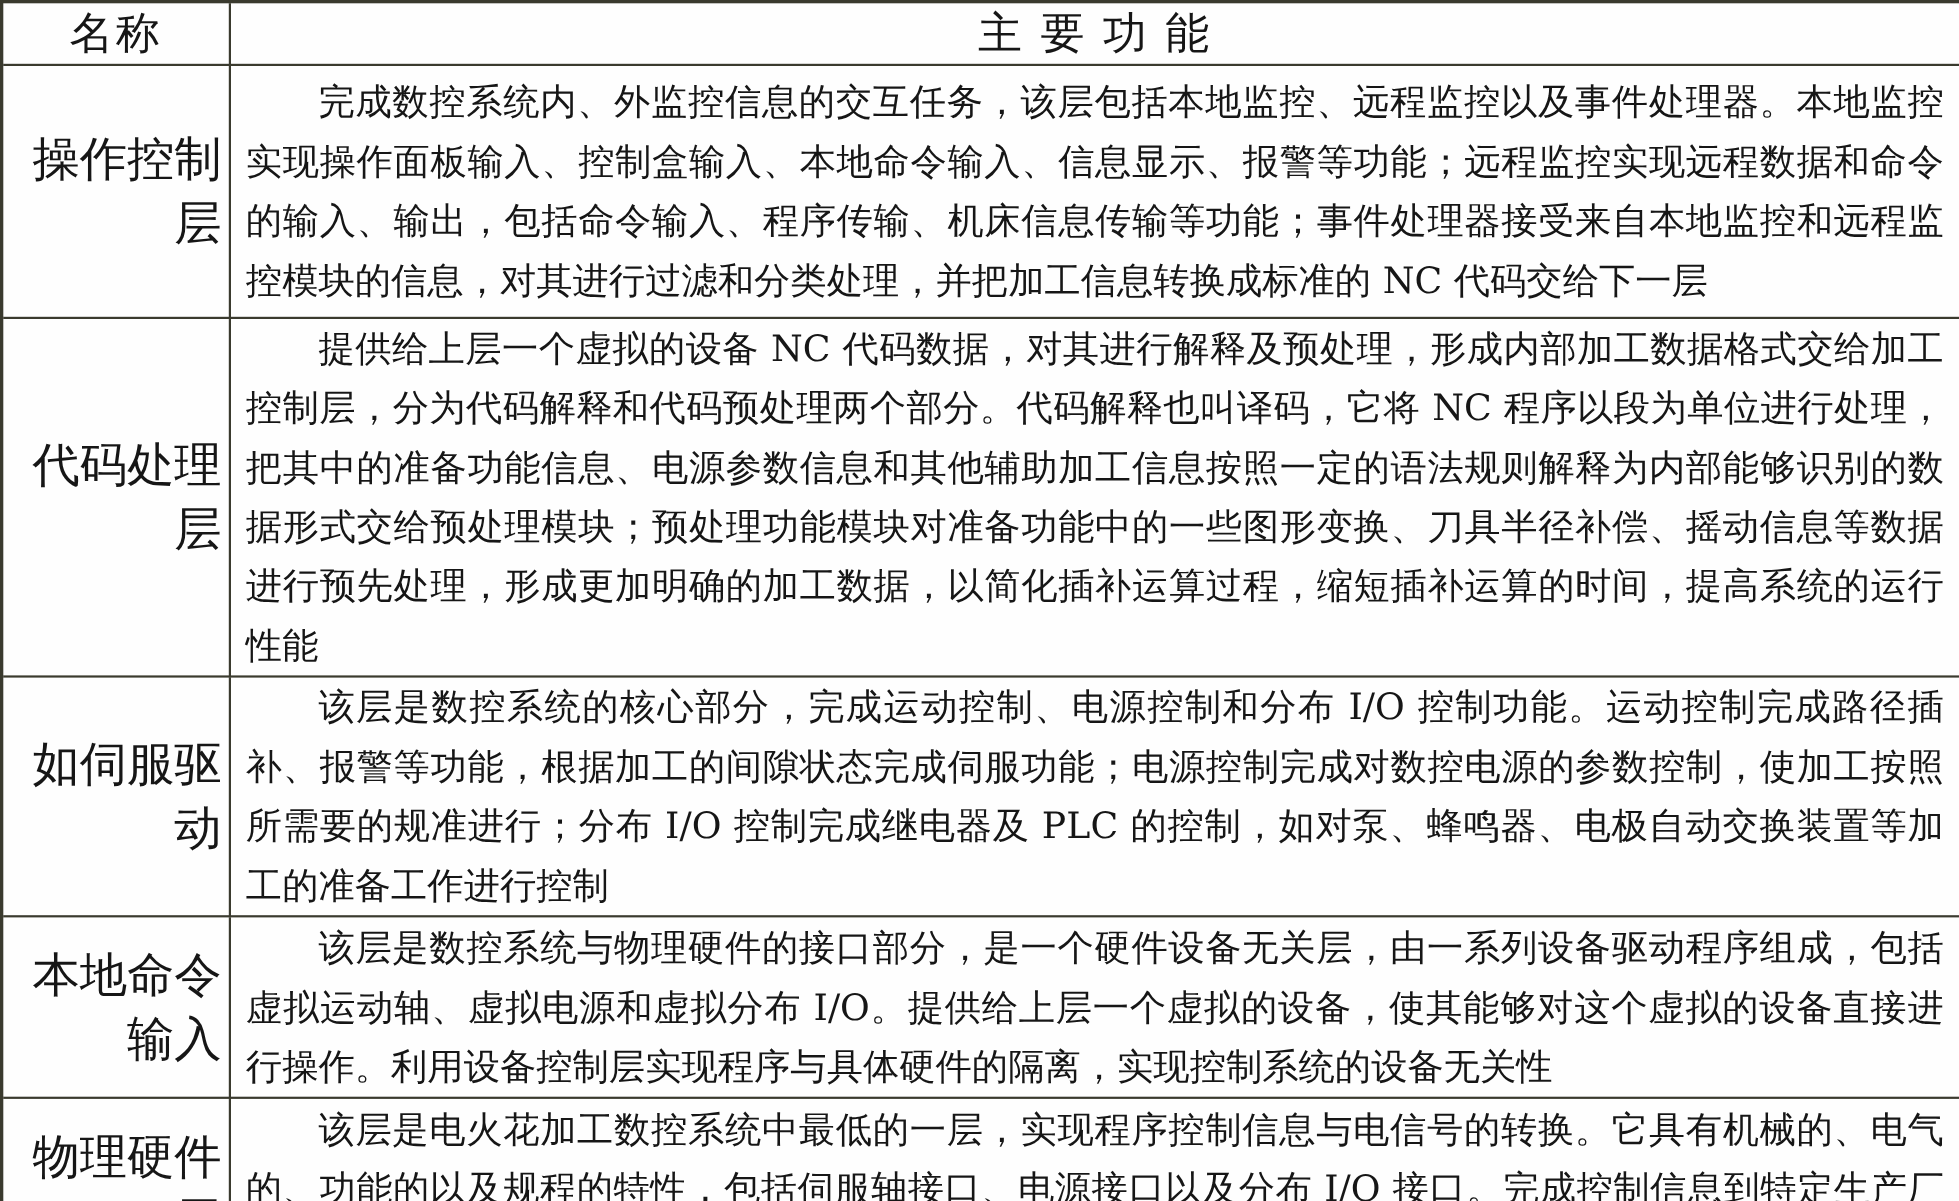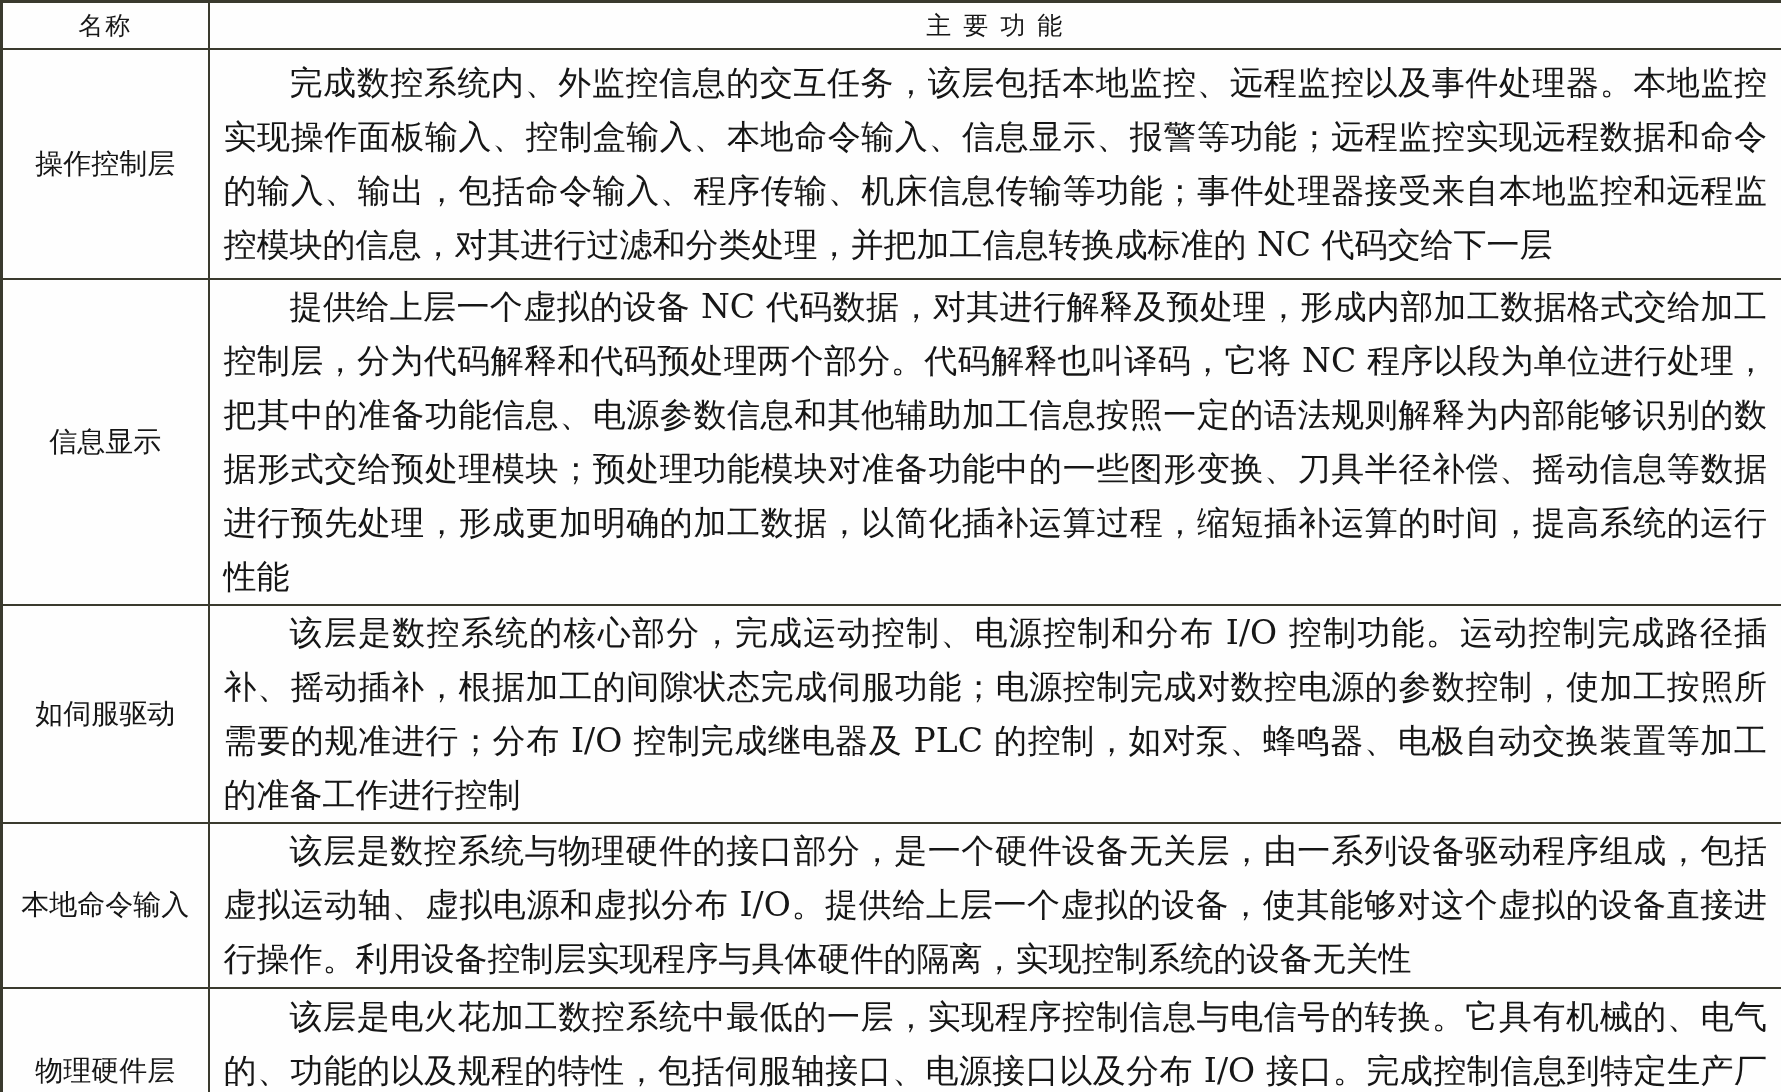--- a/index.html
+++ b/index.html
@@ -36,29 +36,29 @@
   col.func-col { width: 1574px; }
 
   tr.header-row { height: 47px; }
   tr.row-0 { height: 230px; }
   tr.row-1 { height: 268px; }
   tr.row-2 { height: 215px; }
   tr.row-3 { height: 165px; }
   tr.row-4 { height: 167px; }
 
   th.h-cell {
-    font-size: 25px;
+    font-size: 40px;
     font-weight: normal;
     vertical-align: middle;
     letter-spacing: 2px;
     padding: 0;
   }
   td.name-cell {
-    font-size: 28px;
-    text-align: center;
+    font-size: 43px;
+    text-align: right;
     vertical-align: middle;
     padding: 0 6px;
   }
   td.func-cell {
     font-size: 33px;
     line-height: 54px;
     vertical-align: middle;
     text-align: justify;
     text-justify: inter-character;
     padding: 0 14px 0 14px;
@@ -83,29 +83,29 @@
     </tr>
   </thead>
   <tbody>
     <tr class="row-0">
       <td class="name-cell">操作控制层</td>
       <td class="func-cell">
         <p class="para">完成数控系统内、外监控信息的交互任务，该层包括本地监控、远程监控以及事件处理器。本地监控实现操作面板输入、控制盒输入、本地命令输入、信息显示、报警等功能；远程监控实现远程数据和命令的输入、输出，包括命令输入、程序传输、机床信息传输等功能；事件处理器接受来自本地监控和远程监控模块的信息，对其进行过滤和分类处理，并把加工信息转换成标准的 NC 代码交给下一层</p>
       </td>
     </tr>
     <tr class="row-1">
-      <td class="name-cell">信息显示</td>
+      <td class="name-cell">代码处理层</td>
       <td class="func-cell">
         <p class="para">提供给上层一个虚拟的设备 NC 代码数据，对其进行解释及预处理，形成内部加工数据格式交给加工控制层，分为代码解释和代码预处理两个部分。代码解释也叫译码，它将 NC 程序以段为单位进行处理，把其中的准备功能信息、电源参数信息和其他辅助加工信息按照一定的语法规则解释为内部能够识别的数据形式交给预处理模块；预处理功能模块对准备功能中的一些图形变换、刀具半径补偿、摇动信息等数据进行预先处理，形成更加明确的加工数据，以简化插补运算过程，缩短插补运算的时间，提高系统的运行性能</p>
       </td>
     </tr>
     <tr class="row-2">
       <td class="name-cell">如伺服驱动</td>
       <td class="func-cell">
-        <p class="para">该层是数控系统的核心部分，完成运动控制、电源控制和分布 I/O 控制功能。运动控制完成路径插补、摇动插补，根据加工的间隙状态完成伺服功能；电源控制完成对数控电源的参数控制，使加工按照所需要的规准进行；分布 I/O 控制完成继电器及 PLC 的控制，如对泵、蜂鸣器、电极自动交换装置等加工的准备工作进行控制</p>
+        <p class="para">该层是数控系统的核心部分，完成运动控制、电源控制和分布 I/O 控制功能。运动控制完成路径插补、报警等功能，根据加工的间隙状态完成伺服功能；电源控制完成对数控电源的参数控制，使加工按照所需要的规准进行；分布 I/O 控制完成继电器及 PLC 的控制，如对泵、蜂鸣器、电极自动交换装置等加工的准备工作进行控制</p>
       </td>
     </tr>
     <tr class="row-3">
       <td class="name-cell">本地命令输入</td>
       <td class="func-cell">
         <p class="para">该层是数控系统与物理硬件的接口部分，是一个硬件设备无关层，由一系列设备驱动程序组成，包括虚拟运动轴、虚拟电源和虚拟分布 I/O。提供给上层一个虚拟的设备，使其能够对这个虚拟的设备直接进行操作。利用设备控制层实现程序与具体硬件的隔离，实现控制系统的设备无关性</p>
       </td>
     </tr>
     <tr class="row-4">
       <td class="name-cell">物理硬件层</td>

